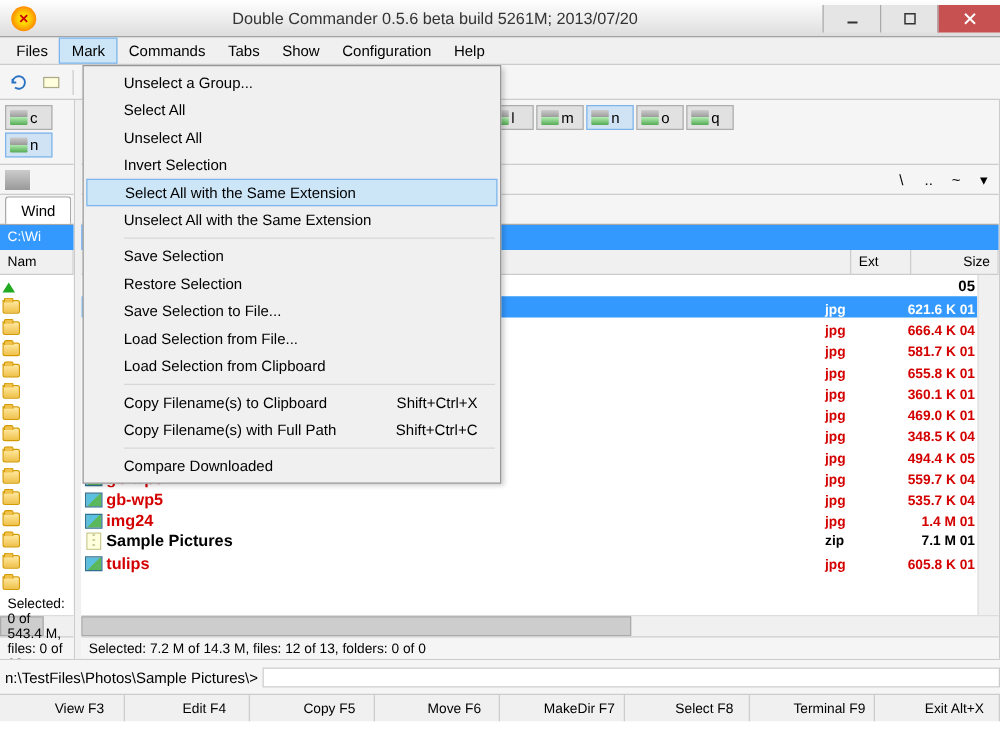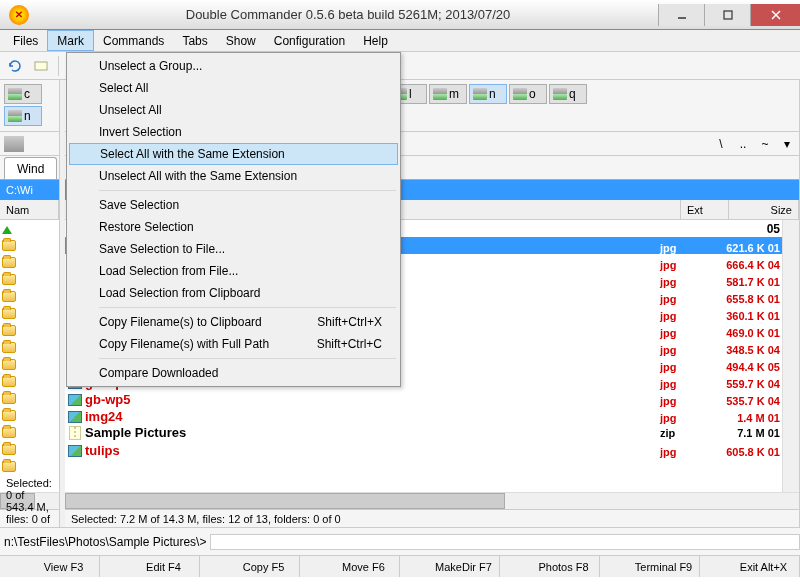--- a/index.html
+++ b/index.html
@@ -576,16 +576,16 @@
   <span class="prompt">n:\TestFiles\Photos\Sample Pictures\&gt;</span>
   <input type="text" value="" style="">
 </div>
 
 <div class="fnbar" id="fnbar">
     <div class="fnbtn">View F3</div>
     <div class="fnbtn">Edit F4</div>
     <div class="fnbtn">Copy F5</div>
     <div class="fnbtn">Move F6</div>
     <div class="fnbtn">MakeDir F7</div>
-    <div class="fnbtn">Photos F8</div>
+    <div class="fnbtn">Select F8</div>
     <div class="fnbtn">Terminal F9</div>
     <div class="fnbtn">Exit Alt+X</div>
   </div>
 
 </body></html>

